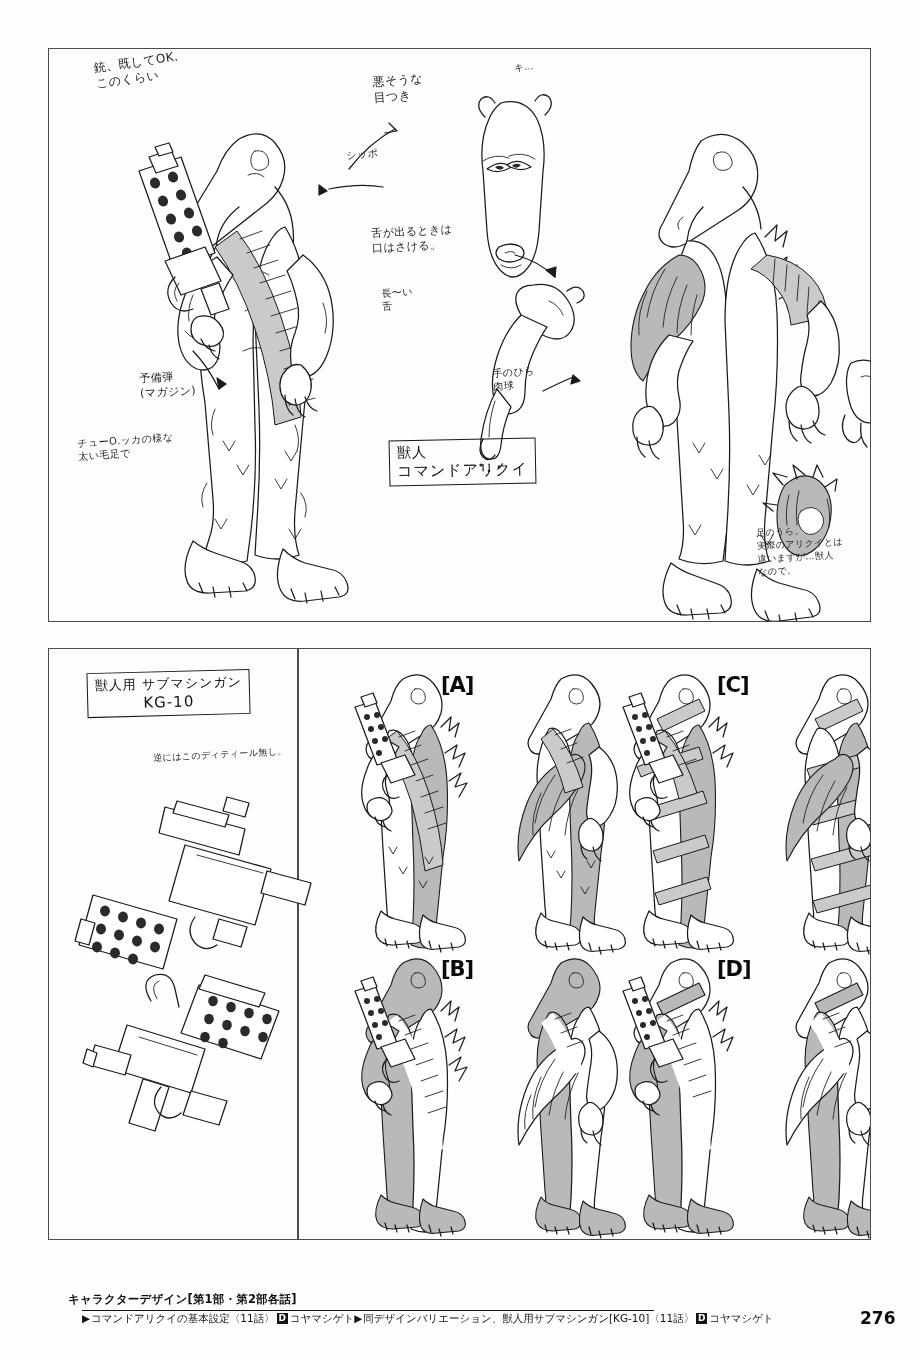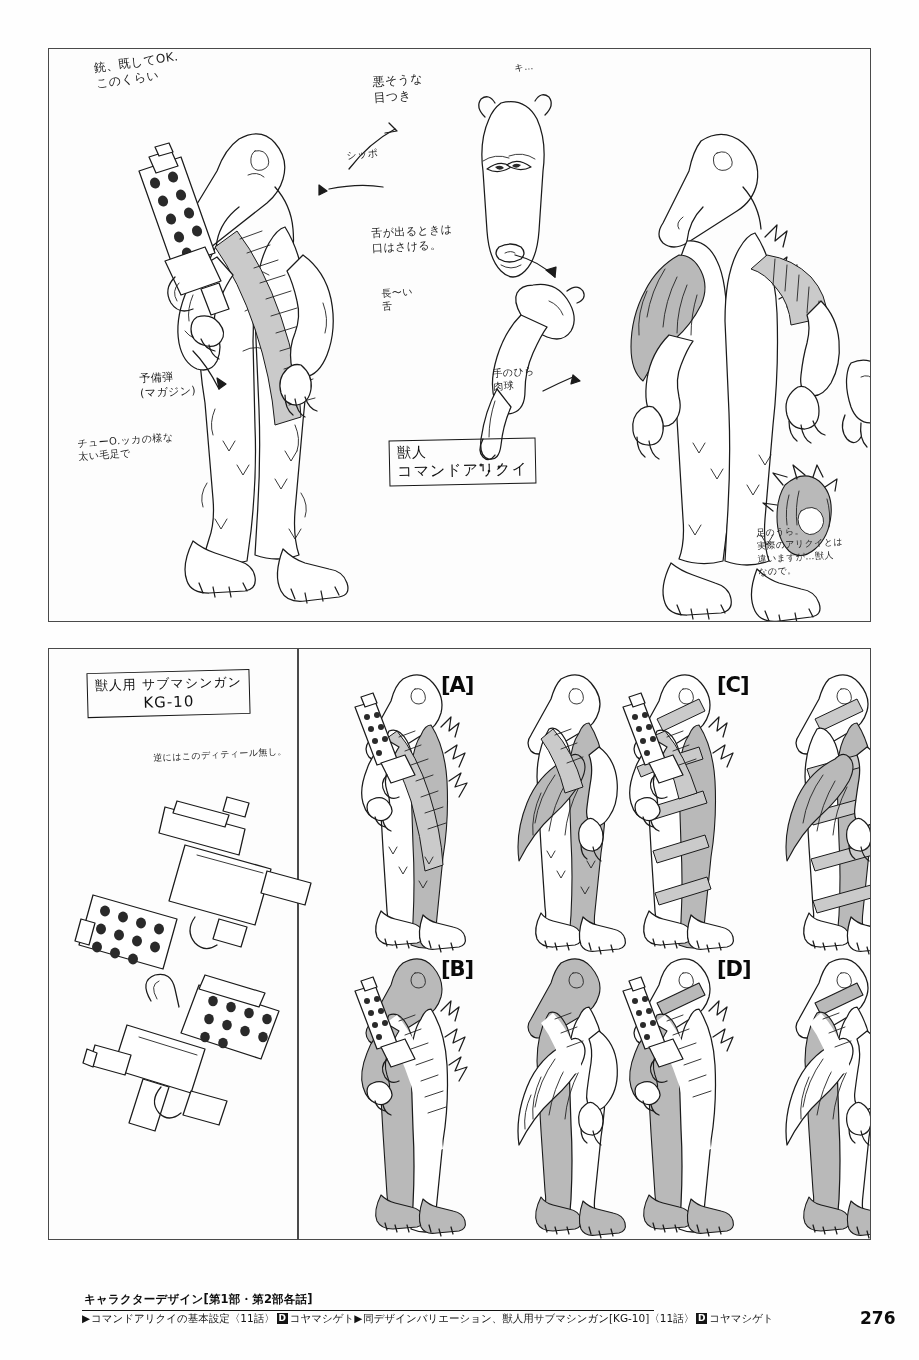--- a/index.html
+++ b/index.html
@@ -69,21 +69,21 @@
   .fig svg{display:block;overflow:visible;}
   .ink{fill:none;stroke:#1b1b1b;stroke-width:1.25;stroke-linecap:round;stroke-linejoin:round;}
   .ink-thin{fill:none;stroke:#242424;stroke-width:.9;stroke-linecap:round;stroke-linejoin:round;}
   .ink-f{fill:#ffffff;stroke:#1b1b1b;stroke-width:1.25;stroke-linejoin:round;}
   .gray{fill:#b9b9b9;stroke:#1b1b1b;stroke-width:1.1;stroke-linejoin:round;}
   .gray2{fill:#cacaca;stroke:#1b1b1b;stroke-width:1;stroke-linejoin:round;}
   .dark{fill:#2a2a2a;stroke:none;}
   .wht{fill:#ffffff;stroke:none;}
 
   
-  #footer{position:absolute;left:84px;top:1292px;width:760px;}
+  #footer{position:absolute;left:68px;top:1292px;width:760px;}
   #footer-rule{
     position:absolute;left:82px;top:1310px;width:572px;height:0;
     border-top:1.4px solid #111;
   }
   .f-head{
     font-family:"DejaVu Sans",sans-serif;
     font-size:11.5px;font-weight:bold;color:#0d0d0d;letter-spacing:.2px;
     white-space:nowrap;
   }
   .f-line{

